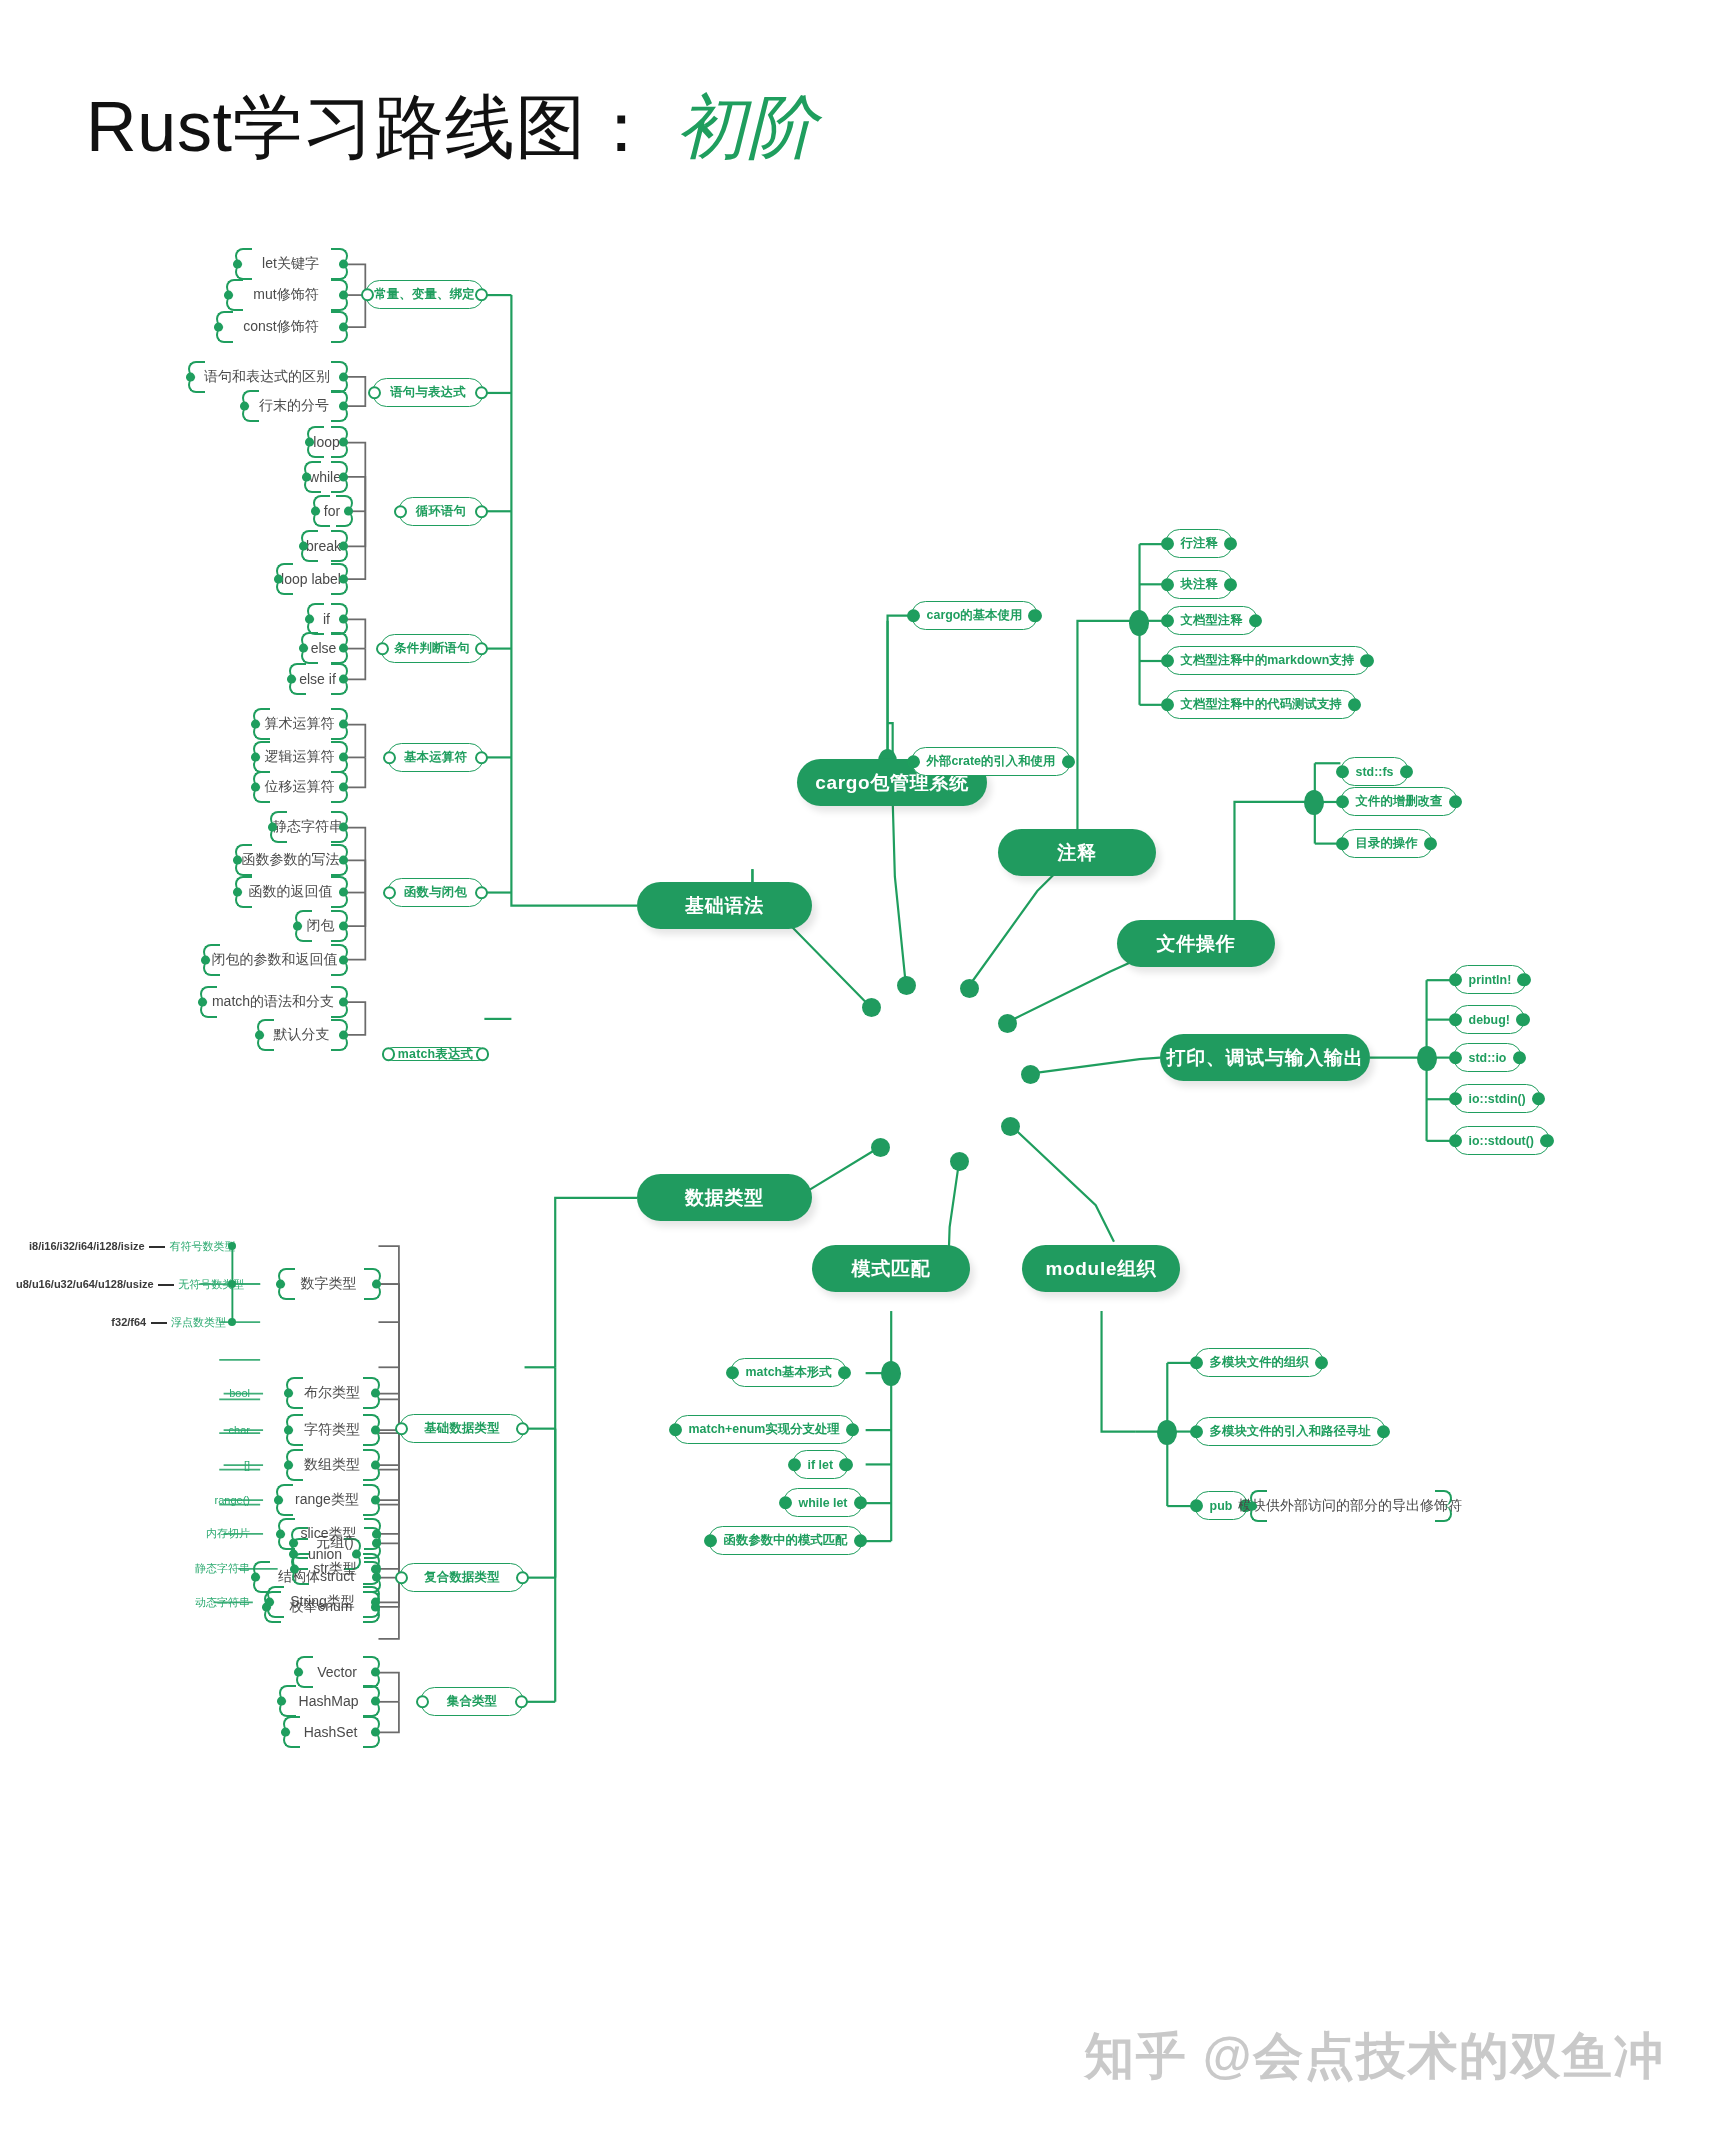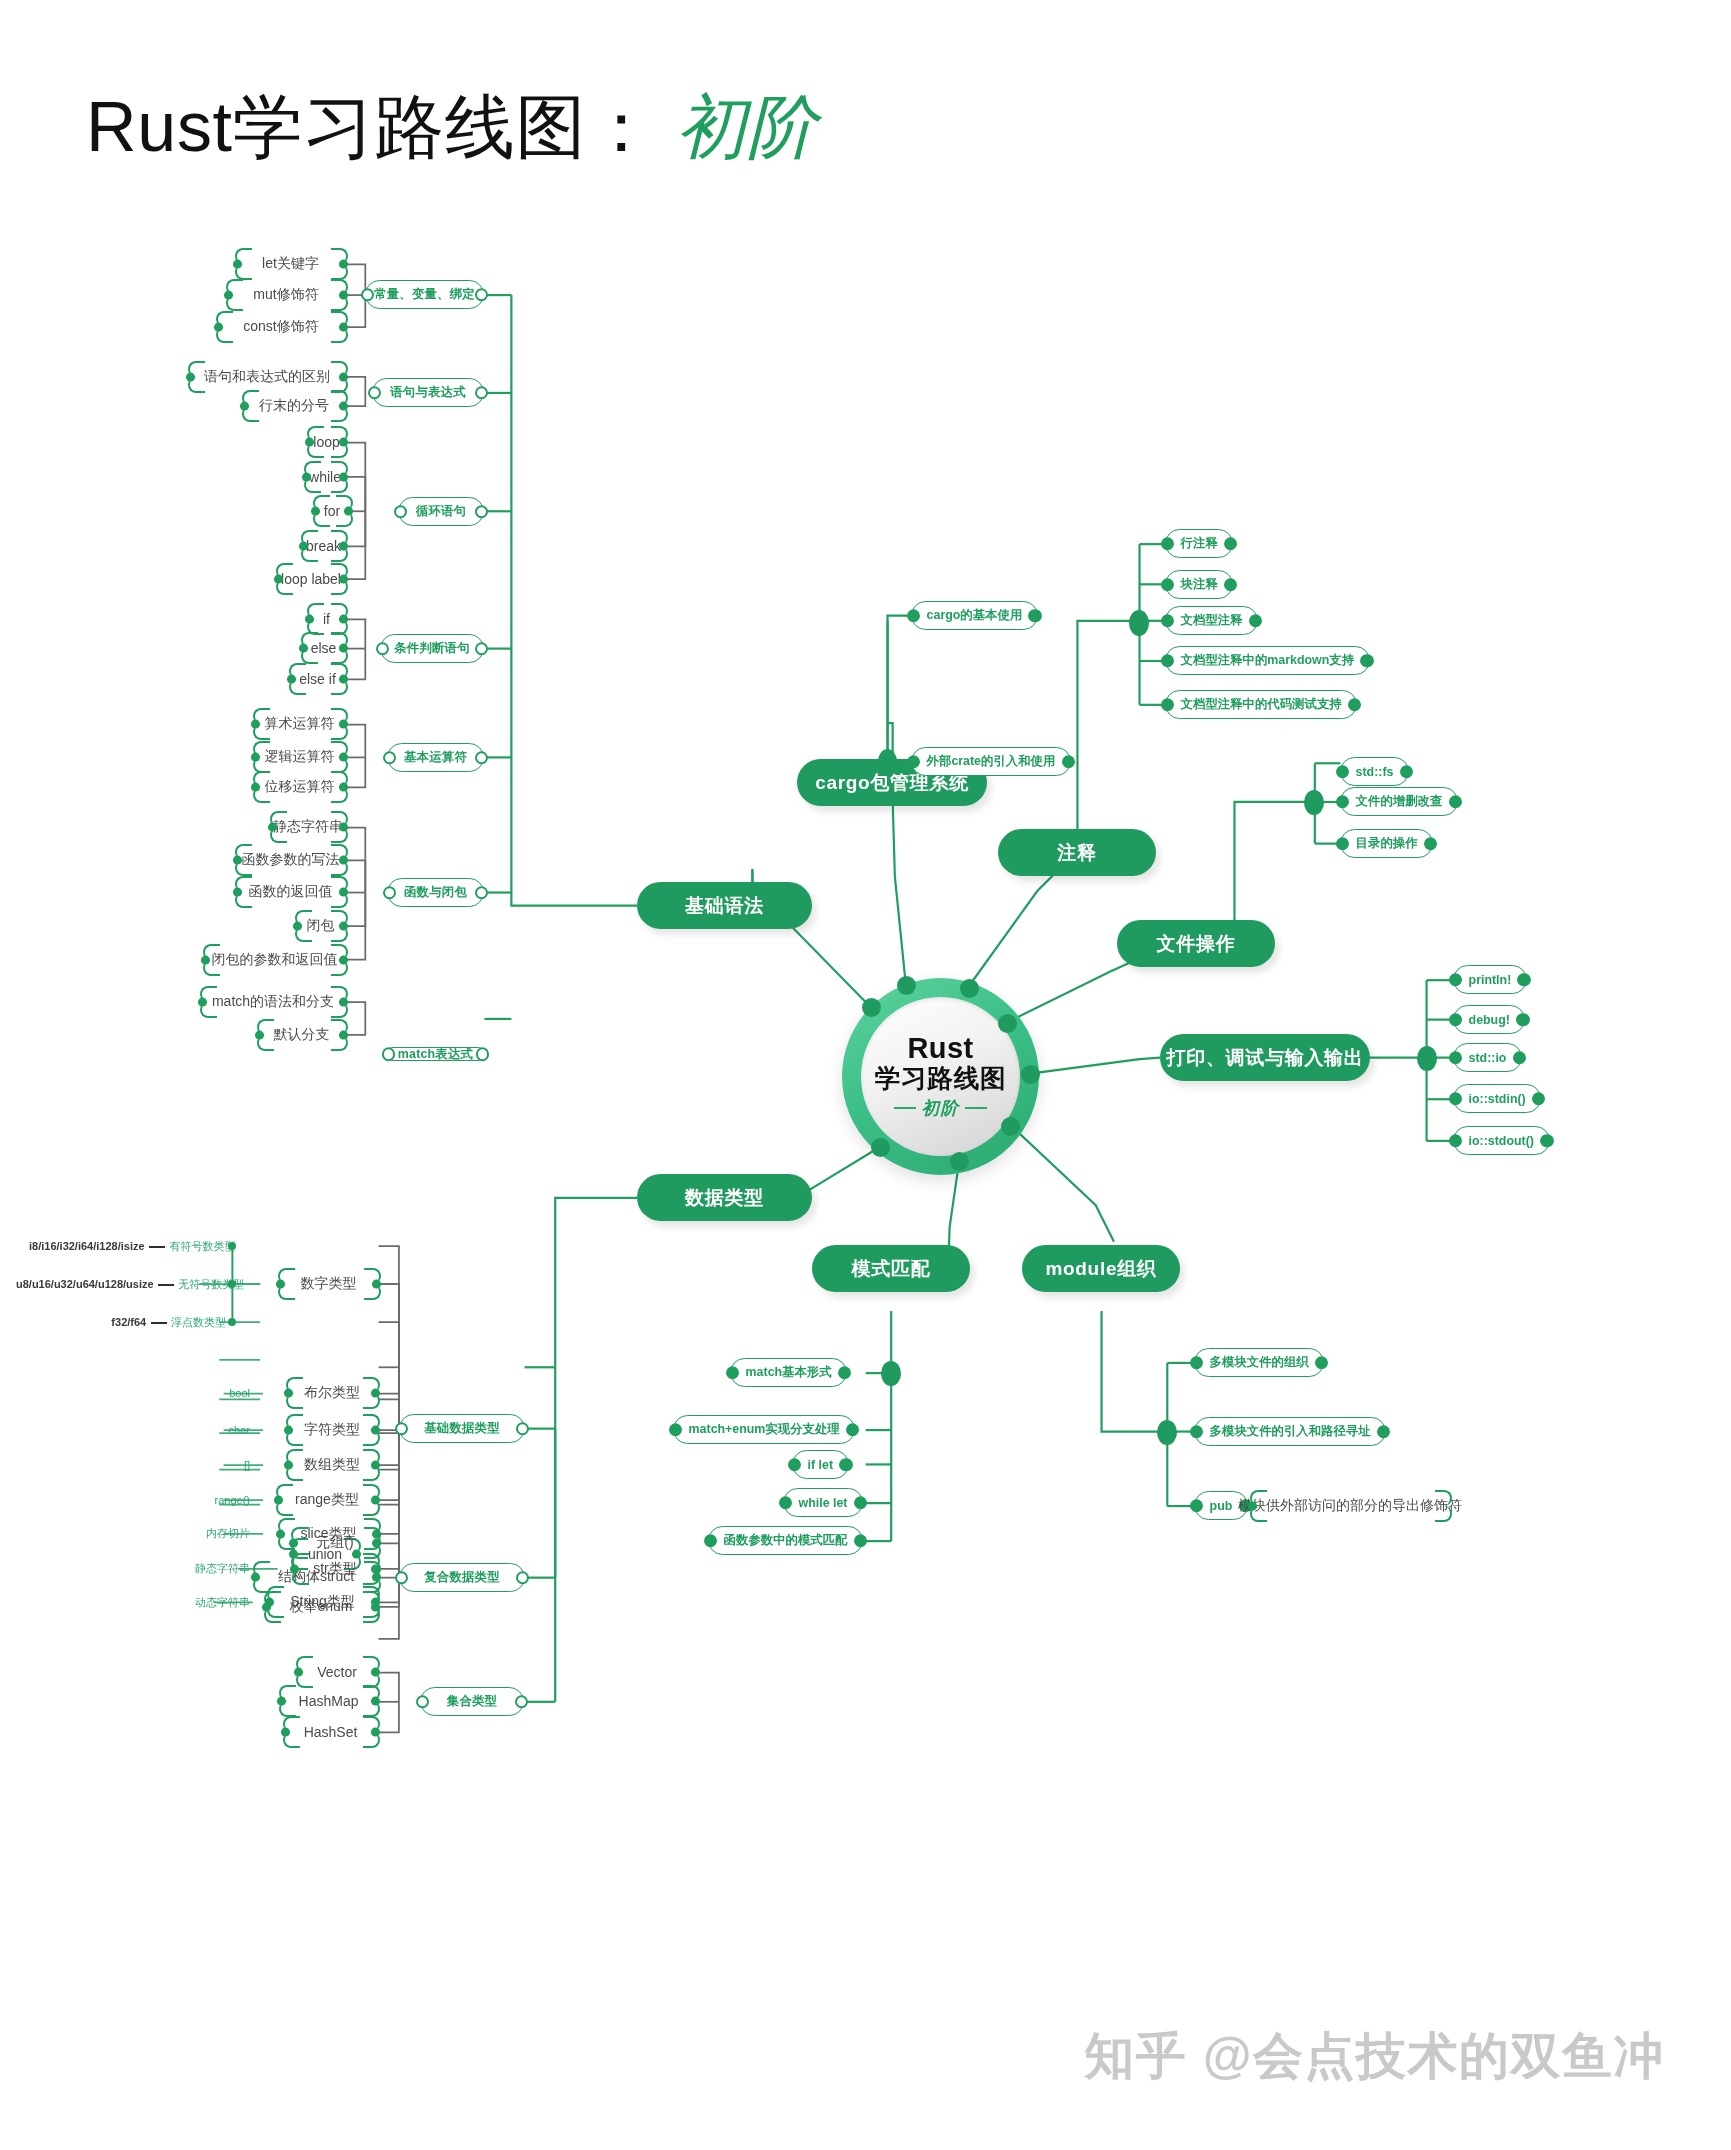--- a/index.html
+++ b/index.html
@@ -311,32 +311,20 @@
       <path d="M306 1958 L360 1958" fill="none" stroke="#3fae78" stroke-width="2.4"></path>
       <path d="M306 2006 L360 2006" fill="none" stroke="#3fae78" stroke-width="2.4"></path>
       <path d="M306 2054 L360 2054" fill="none" stroke="#3fae78" stroke-width="2.4"></path>
       <path d="M306 2100 L360 2100" fill="none" stroke="#3fae78" stroke-width="2.4"></path>
       <path d="M326 2148 L380 2148" fill="none" stroke="#3fae78" stroke-width="2.4"></path>
       <path d="M292 2194 L346 2194" fill="none" stroke="#3fae78" stroke-width="2.4"></path>
       <path d="M718 1956 L760 1956" fill="none" stroke="#1f9e5e" stroke-width="3"></path>
       <path d="M760 1956 L760 2160" fill="none" stroke="#1f9e5e" stroke-width="3"></path>
     </svg>
 
-  <div class="center-wrap">
-    <div class="center-ring"></div>
-    <div class="center-inner">
-      <div class="c-rust">Rust</div>
-      <div class="c-sub">学习路线图</div>
-      <div class="c-level">
-        <span class="dash"></span>
-        <span>初阶</span>
-        <span class="dash"></span>
-      </div>
-    </div>
-  </div>
 
   <div class="jdot" style="left:862px;top:998px;width:19px;height:19px;"></div>
   <div class="jdot" style="left:897px;top:976px;width:19px;height:19px;"></div>
   <div class="jdot" style="left:960px;top:979px;width:19px;height:19px;"></div>
   <div class="jdot" style="left:998px;top:1014px;width:19px;height:19px;"></div>
   <div class="jdot" style="left:1021px;top:1065px;width:19px;height:19px;"></div>
   <div class="jdot" style="left:1001px;top:1117px;width:19px;height:19px;"></div>
   <div class="jdot" style="left:950px;top:1152px;width:19px;height:19px;"></div>
   <div class="jdot" style="left:871px;top:1138px;width:19px;height:19px;"></div>
 

